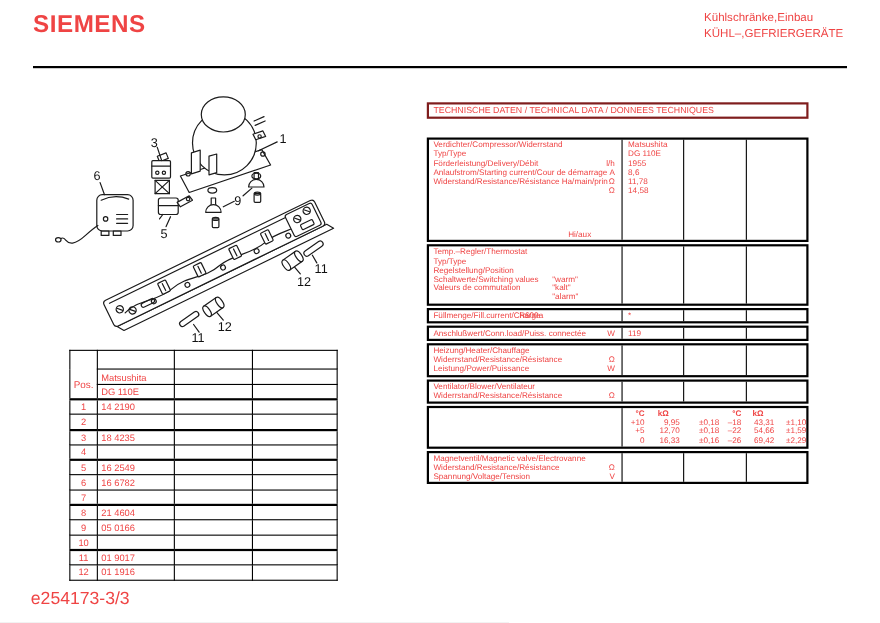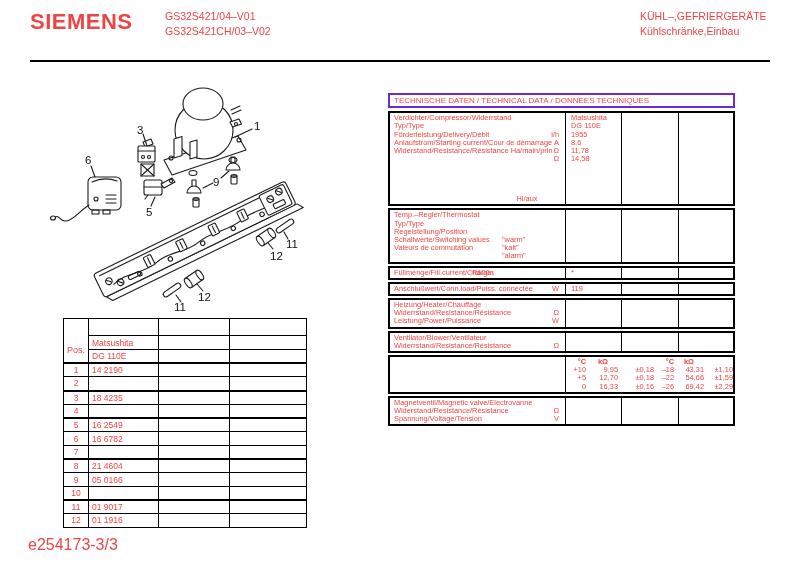--- a/index.html
+++ b/index.html
@@ -8,21 +8,21 @@
         font-family:"Liberation Sans",sans-serif;color:#ef4444;}
   
   .brand{position:absolute;left:30px;top:9px;font-size:22px;font-weight:bold;letter-spacing:.5px;}
   .models{position:absolute;left:165px;top:9px;font-size:10.5px;line-height:14.5px;}
   .category{position:absolute;left:640px;top:9px;font-size:10.5px;line-height:14.5px;}
   .rule{position:absolute;left:30px;top:60px;width:740px;border-top:2px solid #000;}
   .footer{position:absolute;left:28px;top:536px;font-size:16px;}
   
   .tech{position:absolute;left:388px;top:93px;width:347px;font-size:7.4px;line-height:8.2px;}
   .tech *{box-sizing:border-box;}
-  .ttitle{border:2px solid #6d28d9;padding:2px 4px 1px 4px;font-size:8px;margin-bottom:3px;}
+  .ttitle{border:2px solid #7f1d1d;padding:2px 4px 1px 4px;font-size:8px;margin-bottom:17px;}
   .tsec{border:2px solid #000;margin-bottom:2px;display:grid;grid-template-columns:175px 56px 57px auto;}
   .lblcol{padding:1px 0 1px 4px;}
   .valcol{border-left:1px solid #000;padding:1px 0 1px 5px;}
   .trow{display:flex;position:relative;min-height:8.2px;}
   .trow .lab{white-space:nowrap;}
   .trow.r .lab{flex:1;text-align:right;padding-right:16px;margin-top:40px;}
   .unit{margin-left:auto;padding-right:6px;}
   .mid{position:absolute;left:108px;top:0;}
   .mid-f{position:absolute;left:78px;top:0;}
   .ntcwrap{grid-column:2/5;border-left:1px solid #000;padding:1px 0 1px 0;}
@@ -47,27 +47,23 @@
       stroke:#1c1c1c;fill:none;stroke-width:1.1;stroke-linejoin:round;stroke-linecap:round;}
   .diagram .wf{fill:#fff;}
   .diagram text{fill:#111;stroke:none;font-family:"Liberation Sans",sans-serif;font-size:11.5px;}
 </style>
 </head>
 <body>
 
 <div class="page">
 
   <div class="brand">SIEMENS</div>
-  <div class="models">
-    <div>GS32S421/04–V01</div>
-    <div>GS32S421CH/03–V02</div>
-  </div>
   <div class="category">
+    <div>Kühlschränke,Einbau</div>
     <div>KÜHL–,GEFRIERGERÄTE</div>
-    <div>Kühlschränke,Einbau</div>
   </div>
   <div class="rule"></div>
 
   <svg class="diagram" viewBox="25 65 360 250">
 
     <g transform="translate(99,286) rotate(-26)">
       <path class="wf" d="M2,13 L214,13 L218,19 L6,19 Z"></path>
       <rect class="wf" x="0" y="-13" width="213" height="26" rx="3"></rect>
       <line x1="5" y1="-9" x2="209" y2="-9"></line>
       <path d="M14,5 C30,-1 44,9 62,4 C80,-1 92,9 110,4 C126,0 140,8 158,3 C172,-1 184,6 200,1"></path>

